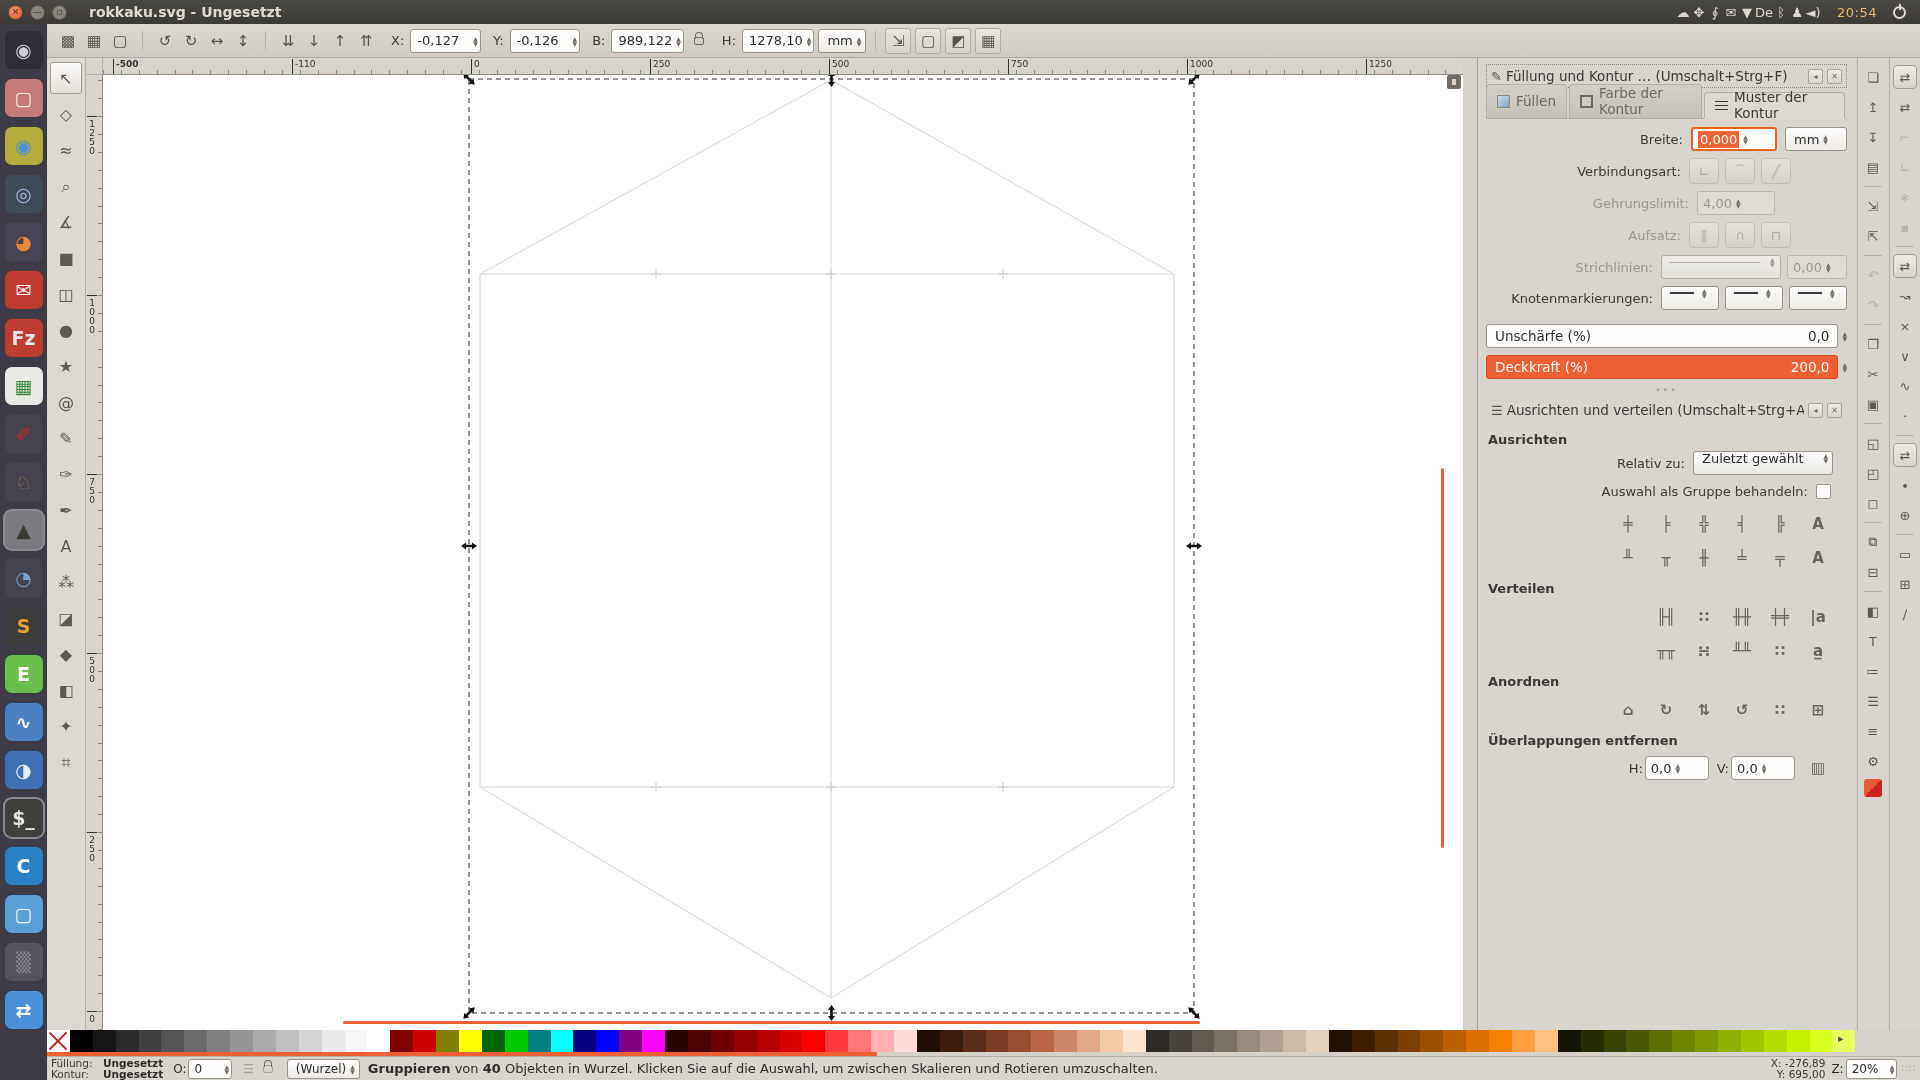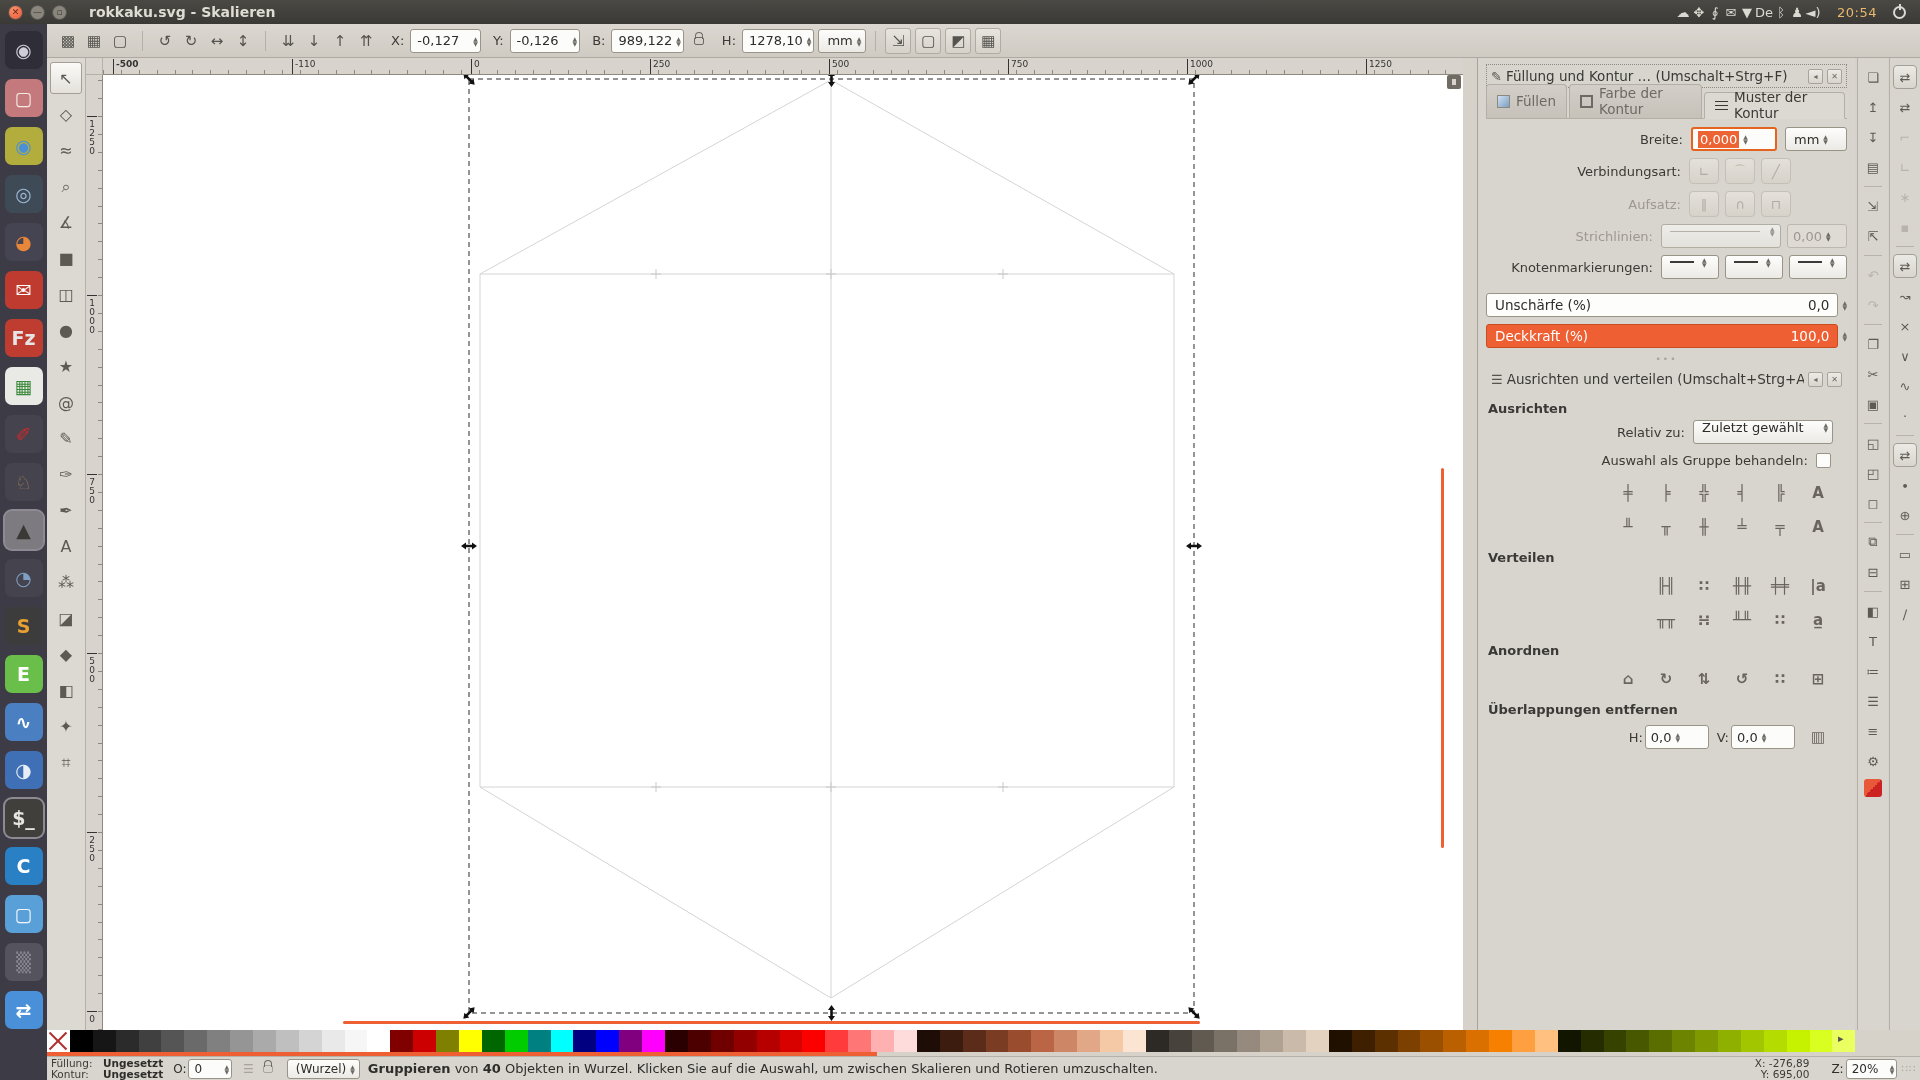--- a/index.html
+++ b/index.html
@@ -125,36 +125,36 @@
   .statusbar { position:absolute; left:47px; top:1056px; width:1873px; height:24px; background:#d8d5ce; border-top:1px solid #b5b1a8; display:flex; align-items:center; z-index:15; padding-left:4px; }
   .fs-block { display:flex; flex-direction:column; justify-content:center; font-size:10.5px; line-height:11px; margin-right:10px; }
   .fs-row { display:flex; }
   .fs-row .k { color:#3c3a36; width:52px; }
   .fs-row .v { font-weight:bold; color:#2e2d2a; }
   .o-box { display:flex; align-items:center; gap:2px; margin-right:8px; }
   .mini-spin { display:flex; align-items:center; background:#fcfcfb; border:1px solid #999488; border-radius:3px; height:20px; padding:0 2px 0 5px; font-size:12px; }
   .sb-ico { color:#a8a49b; font-size:12px; margin:0 3px; }
   .layer-combo { display:flex; align-items:center; background:linear-gradient(#fdfdfc,#eceae5); border:1px solid #999488; border-radius:3px; height:20px; padding:0 4px 0 8px; font-size:12px; margin:0 8px; }
   .sb-msg { font-size:13px; color:#2e2d2a; white-space:nowrap; overflow:hidden; flex:1; }
-  .xy-block { display:flex; flex-direction:column; font-size:10.5px; line-height:11px; text-align:right; margin-right:22px; color:#3c3a36; }
+  .xy-block { display:flex; flex-direction:column; font-size:10.5px; line-height:11px; text-align:right; margin-right:6px; color:#3c3a36; }
   .z-label { font-size:12px; margin-right:2px; }
   .grip { color:#a8a49b; font-size:10px; margin:0 4px; letter-spacing:1px; }
 </style>
 </head>
 <body>
 
 <div class="screen">
 
   <div class="titlebar">
     <div class="winbtns">
       <span class="winbtn close">✕</span>
       <span class="winbtn">—</span>
       <span class="winbtn">▫</span>
     </div>
-    <span class="wintitle">rokkaku.svg - Skalieren</span>
+    <span class="wintitle">rokkaku.svg - Ungesetzt</span>
     <div class="tray">
       <span><span class="ticon">☁</span><span class="ticon">✥</span><span class="ticon">∮</span><span class="ticon">✉</span><span class="ticon">▼</span><span class="ticon">De</span><span class="ticon">ᛒ</span><span class="ticon">♟</span><span class="ticon">◄)</span></span>
       <span class="clock">20:54</span>
       <span class="power-icon"></span>
     </div>
   </div>
 
   <div class="toolbar">
     <span style="display:flex">
         <span class="tbico">▩</span>
@@ -360,20 +360,28 @@
     </div>
 
     <div class="frow">
       <span class="lbl">Verbindungsart:</span>
       <span class="joinbtn">∟</span>
       <span class="joinbtn">⌒</span>
       <span class="joinbtn">╱</span>
       <span style="width:50px"></span>
     </div>
 
+    <div class="frow">
+      <span class="lbl dis">Gehrungslimit:</span>
+      <span class="mini-input disabled" style="width:78px">
+          <span class="val">4,00</span>
+          <span class="spin">▲<br>▼</span>
+        </span>
+      <span style="width:72px"></span>
+    </div>
 
     <div class="frow">
       <span class="lbl dis">Aufsatz:</span>
       <span class="joinbtn">‖</span>
       <span class="joinbtn">∩</span>
       <span class="joinbtn">⊓</span>
       <span style="width:50px"></span>
     </div>
 
     <div class="frow">
@@ -408,21 +416,21 @@
       <span class="slider">
         <span class="sl">Unschärfe (%)</span>
         <span class="sv">0,0</span>
       </span>
       <span class="spin">▲<br>▼</span>
     </div>
 
     <div class="frow">
       <span class="slider orange">
         <span class="sl">Deckkraft (%)</span>
-        <span class="sv">100,0</span>
+        <span class="sv">200,0</span>
       </span>
       <span class="spin">▲<br>▼</span>
     </div>
 
     <div class="handle-dots">•••</div>
 
     <div class="dlg-header nofocus">
       <span class="hdr-icon">☰</span>
       <span class="dlg-title">Ausrichten und verteilen (Umschalt+Strg+A)</span>
       <span class="dlg-btn">◂</span>

